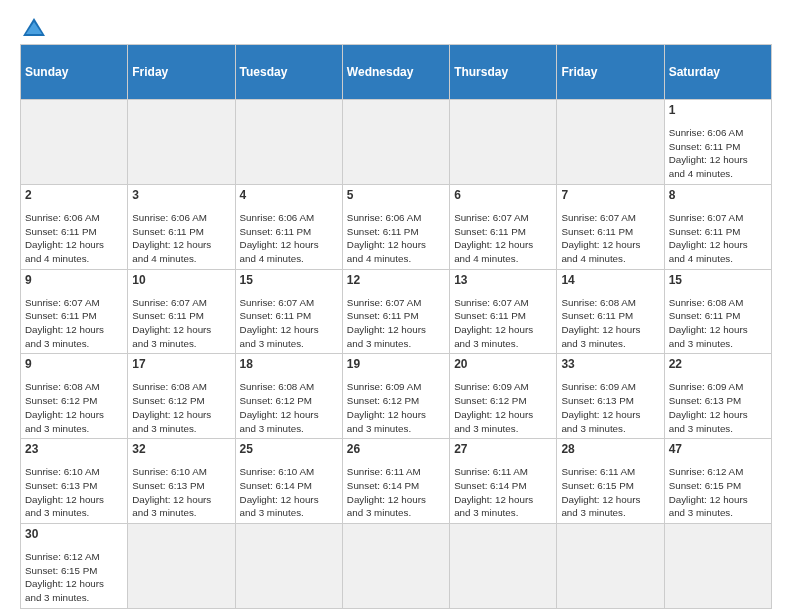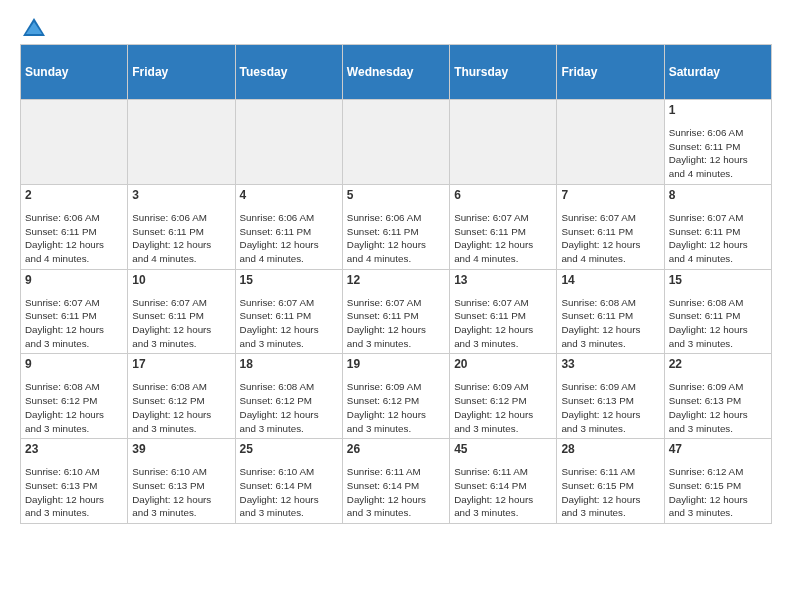--- a/index.html
+++ b/index.html
@@ -307,57 +307,72 @@
         </tr>
         <tr>
           <td>
             <span class="day-number">23</span>
             <div class="day-info" style="white-space: pre-line;">Sunrise: 6:10 AM
 Sunset: 6:13 PM
 Daylight: 12 hours
 and 3 minutes.</div>
           </td>
           <td>
-            <span class="day-number">39</span>
+            <span class="day-number">32</span>
             <div class="day-info" style="white-space: pre-line;">Sunrise: 6:10 AM
 Sunset: 6:13 PM
 Daylight: 12 hours
 and 3 minutes.</div>
           </td>
           <td>
             <span class="day-number">25</span>
             <div class="day-info" style="white-space: pre-line;">Sunrise: 6:10 AM
 Sunset: 6:14 PM
 Daylight: 12 hours
 and 3 minutes.</div>
           </td>
           <td>
             <span class="day-number">26</span>
             <div class="day-info" style="white-space: pre-line;">Sunrise: 6:11 AM
 Sunset: 6:14 PM
 Daylight: 12 hours
 and 3 minutes.</div>
           </td>
           <td>
-            <span class="day-number">45</span>
+            <span class="day-number">27</span>
             <div class="day-info" style="white-space: pre-line;">Sunrise: 6:11 AM
 Sunset: 6:14 PM
 Daylight: 12 hours
 and 3 minutes.</div>
           </td>
           <td>
             <span class="day-number">28</span>
             <div class="day-info" style="white-space: pre-line;">Sunrise: 6:11 AM
 Sunset: 6:15 PM
 Daylight: 12 hours
 and 3 minutes.</div>
           </td>
           <td>
             <span class="day-number">47</span>
             <div class="day-info" style="white-space: pre-line;">Sunrise: 6:12 AM
 Sunset: 6:15 PM
 Daylight: 12 hours
 and 3 minutes.</div>
           </td>
+        </tr>
+        <tr class="last-row">
+          <td class="has-content">
+            <span class="day-number">30</span>
+            <div class="day-info" style="white-space: pre-line;">Sunrise: 6:12 AM
+Sunset: 6:15 PM
+Daylight: 12 hours
+and 3 minutes.</div>
+          </td>
+          <td class="empty"></td>
+          <td class="empty"></td>
+          <td class="empty"></td>
+          <td class="empty"></td>
+          <td class="empty"></td>
+          <td class="empty"></td>
         </tr>
       </tbody>
   </table>
 </div>
 
 </body></html>

